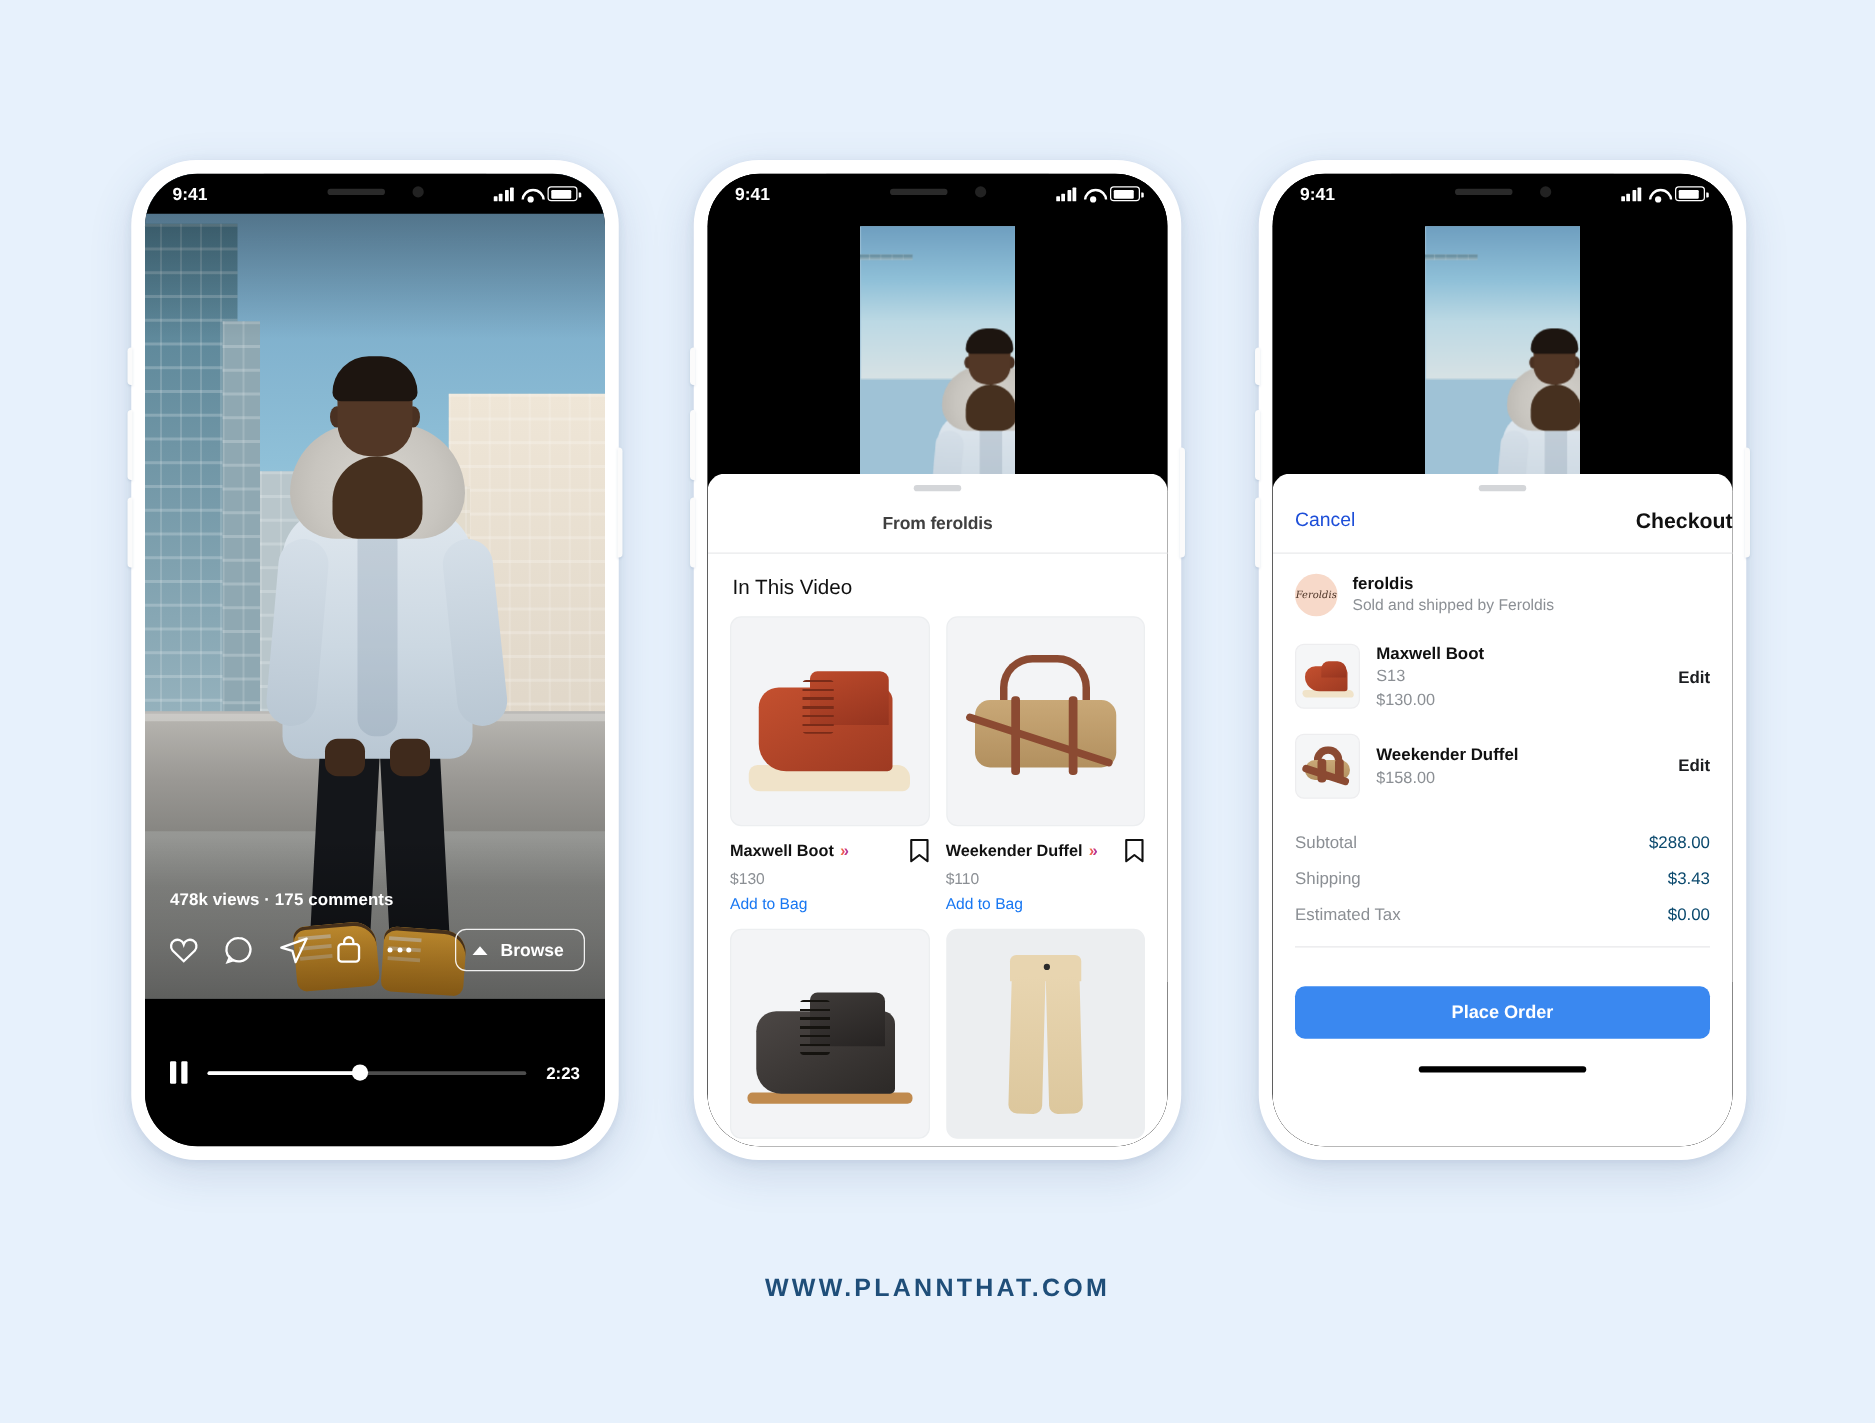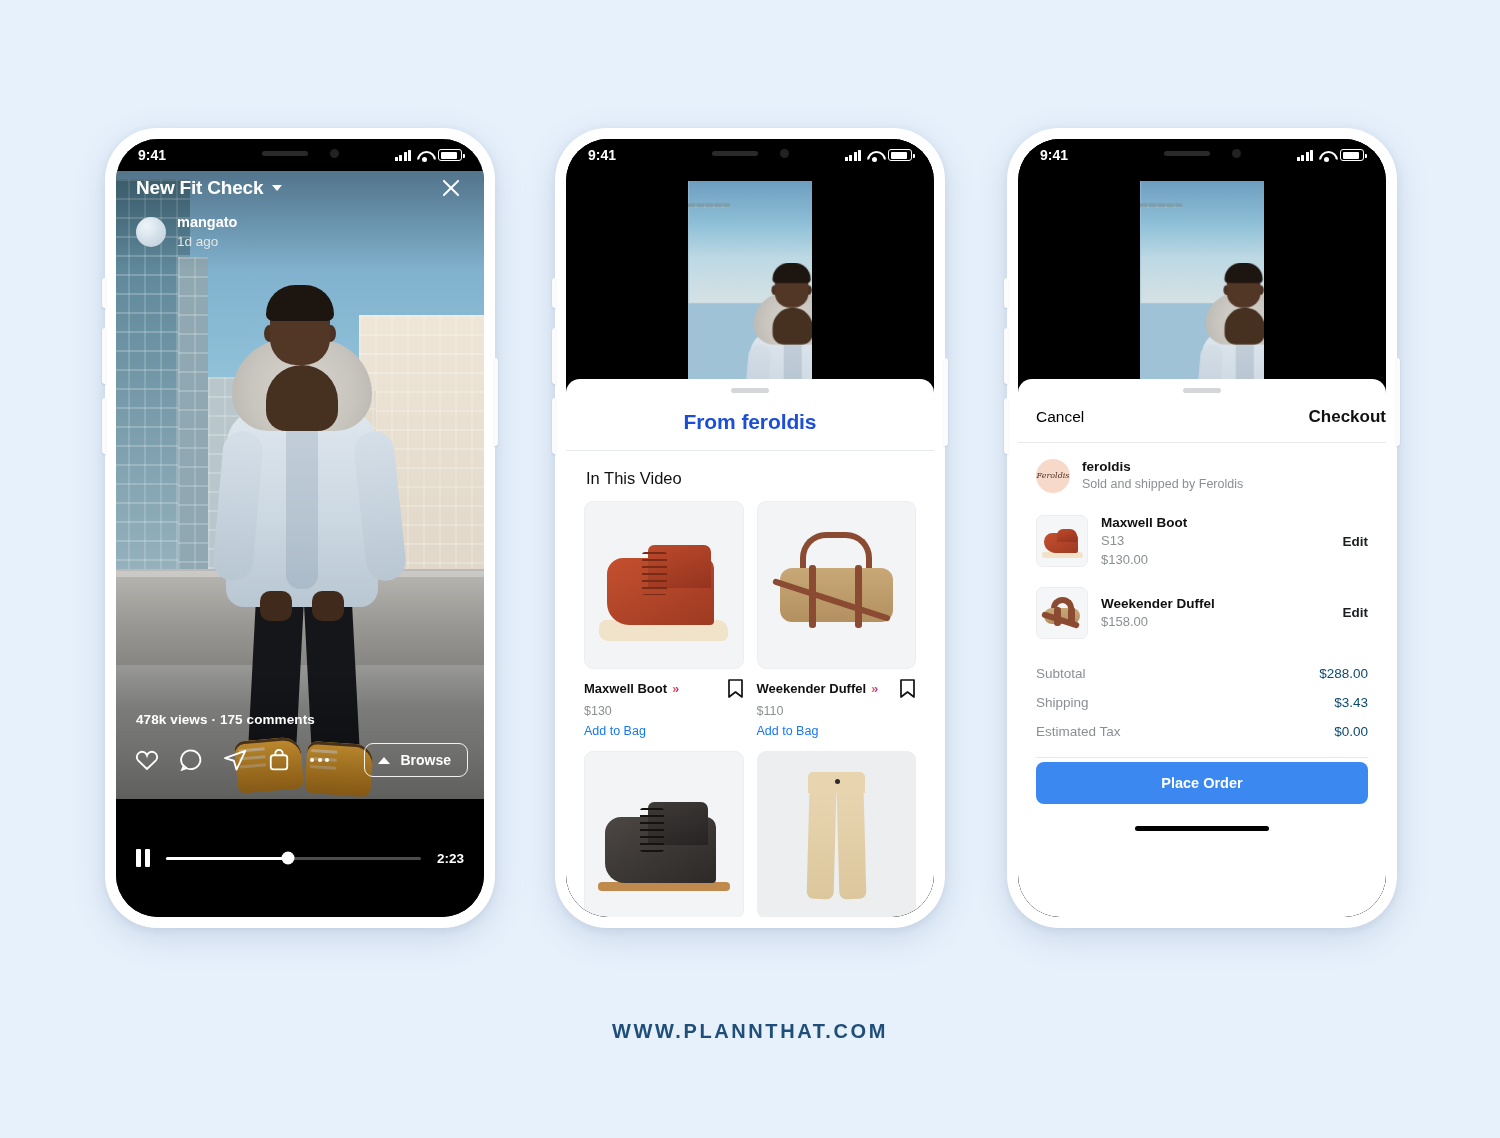--- a/index.html
+++ b/index.html
@@ -169,21 +169,21 @@
   #phone2 { left:555px; top:128px; }
   #phone3 { left:1007px; top:128px; }
   .blackbg { position:absolute; inset:0; background:#000; }
   .mini-video { position:absolute; left:50%; transform:translateX(-50%); top:42px;
                 width:124px; height:218px; overflow:hidden; background:#9fc2d6; }
   .mini-video .vid-scene { transform:scale(.56); transform-origin:top center; width:178%; left:-39%; }
   .sheet { position:absolute; left:0; right:0; bottom:0; background:#fff;
            border-radius:14px 14px 0 0; }
   .grabber { width:38px; height:5px; background:#d4d6d9; border-radius:3px; margin:9px auto 0; }
   .sheet-hdr { text-align:center; padding:17px 0 16px; border-bottom:1px solid #e9eaec; }
-  .sheet-title { font-size:21px; font-weight:bold; color:#1d4ed8; letter-spacing:-.1px; }
+  .sheet-title { font-size:14px; font-weight:bold; color:#404040; letter-spacing:-.1px; }
 
   .sec-title { font-size:16.5px; font-weight:normal; color:#111; padding:18px 20px 13px; }
   .prod-grid { display:grid; grid-template-columns:1fr 1fr; gap:13px; padding:0 18px; }
   .prod-card { }
   .prod-img { height:168px; background:#f3f4f6; border:1px solid #eceef0;
               border-radius:9px; position:relative; overflow:hidden; }
   .prod-name-row { display:flex; align-items:center; margin-top:9px; }
   .prod-name { font-size:13px; font-weight:bold; color:#111; }
   .chev2 { margin-left:5px; font-size:13px; font-weight:bold;
            background:linear-gradient(90deg,#f5a623,#e6326e,#8a3ab9);
@@ -221,42 +221,42 @@
   .p-waist { position:absolute; left:32%; top:12%; width:36%; height:13%;
              background:#e8d5b0; border-radius:5px 5px 0 0; }
   .p-legL { position:absolute; left:32%; top:22%; width:17%; height:66%;
             background:linear-gradient(#e8d5b0,#dcc79d); border-radius:4px 4px 7px 7px; transform:rotate(1.5deg); }
   .p-legR { position:absolute; left:51%; top:22%; width:17%; height:66%;
             background:linear-gradient(#e8d5b0,#dcc79d); border-radius:4px 4px 7px 7px; transform:rotate(-1.5deg); }
   .p-btn { position:absolute; left:49%; top:16%; width:5px;height:5px;background:#2b2b2b;border-radius:50%; }
 
   
   .co-hdr { display:flex; align-items:center; padding:15px 18px 16px; border-bottom:1px solid #e9eaec; position:relative; }
-  .co-cancel { font-size:15.5px; color:#000000; cursor:pointer; }
+  .co-cancel { font-size:15.5px; color:#1d4ed8; cursor:pointer; }
   .co-title { position:absolute; left:0; right:0; text-align:right; font-size:17px; font-weight:bold; color:#111; pointer-events:none; }
   .mer-row { display:flex; align-items:center; gap:12px; padding:15px 18px 12px; }
   .mer-av { width:34px;height:34px;border-radius:50%;background:#f7d9c9; flex:0 0 auto;
             display:flex;align-items:center;justify-content:center;
             font-family:"DejaVu Serif", serif; font-style:italic; font-size:8px; color:#4a3225; }
   .mer-name { font-size:13.5px; font-weight:bold; color:#111; line-height:1.35; }
   .mer-sub  { font-size:12.5px; color:#8b8f94; line-height:1.4; }
   .li-row { display:flex; align-items:center; gap:13px; padding:7px 18px 10px; }
   .li-img { width:52px;height:52px;border-radius:7px;background:#f5f6f7;border:1px solid #ededef;
             position:relative; overflow:hidden; flex:0 0 auto; }
   .li-mid { flex:1; }
   .li-name { font-size:13.5px; font-weight:bold; color:#111; line-height:1.45; }
   .li-var  { font-size:13px; color:#8b8f94; line-height:1.45; }
   .li-price{ font-size:13px; color:#8b8f94; line-height:1.45; }
   .li-edit { font-size:13.5px; font-weight:bold; color:#1c1e21; cursor:pointer; flex:0 0 auto; }
   .tot-wrap { padding:10px 18px 0; }
   .tot-row { display:flex; justify-content:space-between; padding:7px 0; }
   .tot-label { font-size:13.5px; color:#8b8f94; }
   .tot-val { font-size:13.5px; color:#0c4a6e; }
   .tot-rule { height:1px; background:#e7e8ea; margin:11px 0 0; }
-  .order-btn { margin:4px 18px 0; background:#3a88f0; border-radius:8px;
+  .order-btn { margin:31px 18px 0; background:#3a88f0; border-radius:8px;
                text-align:center; padding:13px 0; color:#fff; font-size:14.5px; font-weight:bold; cursor:pointer; }
   .disclaimer { padding:10px 24px 0; font-size:11.5px; line-height:1.55;
                 color:#a8acb1; text-align:center; }
   .home-ind { width:134px; height:5px; background:#000; border-radius:3px; margin:22px auto 9px; }
 
   
   .footer { position:absolute; left:0; right:0; top:1020px; text-align:center;
     color:#1f4e79; font-size:20px; font-weight:bold; letter-spacing:2.6px; }
 </style>
 </head>
@@ -306,34 +306,20 @@
               <div class="fur"></div>
               <div class="ear l"></div>
                 <div class="ear r"></div>
               <div class="head"></div>
                 <div class="hair"></div>
             </div>
           </div>
           <div class="vid-scrim-top"></div>
           <div class="vid-scrim-bot"></div>
 
-          <div class="v-top">
-            <div class="v-title-row">
-              <div class="v-title">New Fit Check</div>
-              <div class="caret-dn"></div>
-              <div class="v-close"></div>
-            </div>
-            <div class="v-user">
-              <div class="v-avatar"></div>
-              <div>
-                <div class="v-name">mangato</div>
-                <div class="v-ago">1d ago</div>
-              </div>
-            </div>
-          </div>
 
           <div class="v-meta">
             <span>478k views</span>
             <span>·</span>
             <span>175 comments</span>
           </div>
 
           <div class="v-actions">
             <div class="ic">
               <svg viewBox="0 0 24 24" fill="none" stroke="#fff" stroke-width="1.7">

